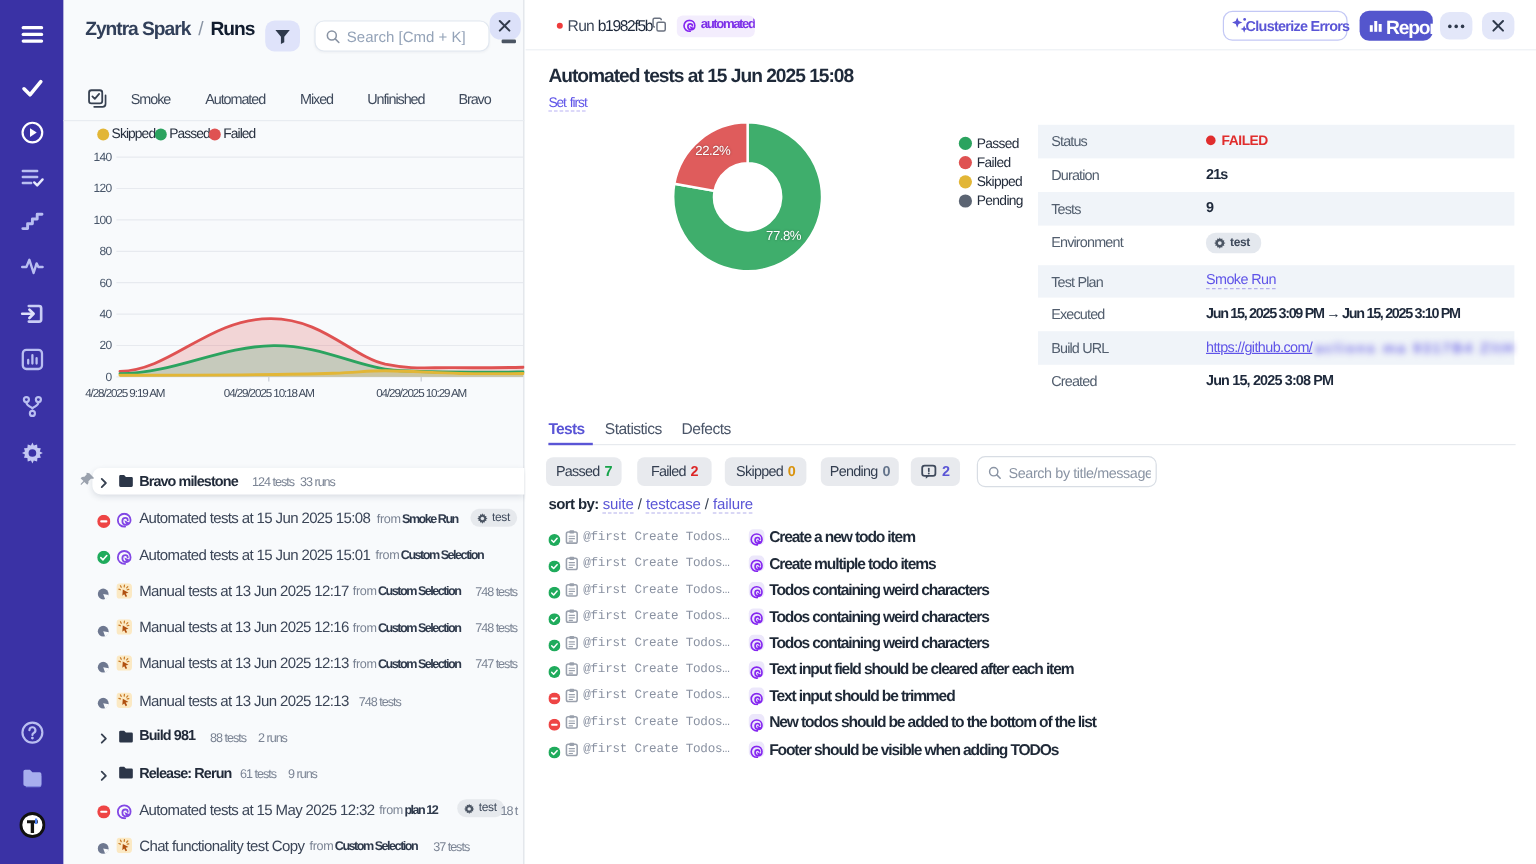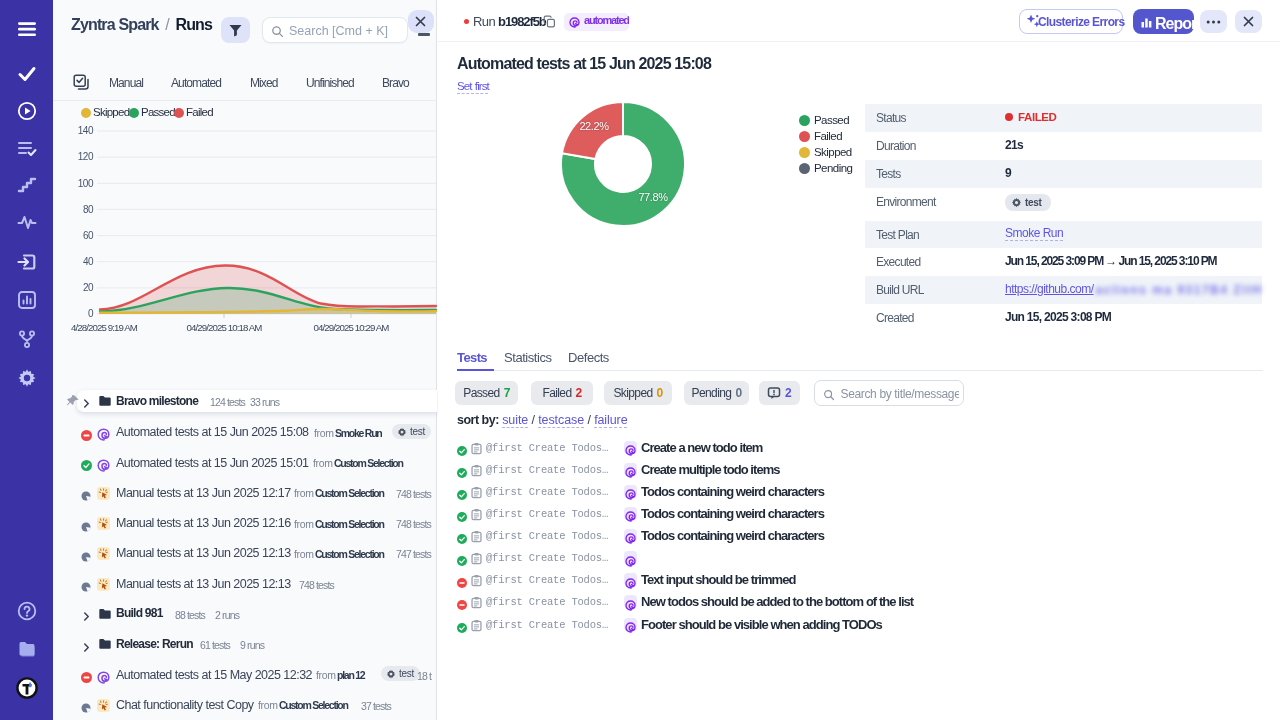--- a/index.html
+++ b/index.html
@@ -23,21 +23,21 @@
   .rtitle { font-size:12.5px; font-weight:500; color:#3b4557; letter-spacing:-0.52px; white-space:nowrap; }
   .rfrom { font-size:10.5px; color:#7b8494; letter-spacing:-0.3px; }
   .rfromb { font-size:10.5px; font-weight:700; color:#2f3a4c; letter-spacing:-1.25px; }
   .rcount { font-size:10.5px; color:#7b8494; letter-spacing:-0.85px; }
   .pill { display:inline-flex; align-items:center; gap:3px; background:#e6e9ed; border-radius:8px; padding:2px 6px 2px 5px; font-size:10px; color:#3f4a5c; letter-spacing:-0.3px; }
   #scrollstrip { position:absolute; left:430px; top:378px; width:6px; height:342px; background:#fff; }
   #main { position:absolute; left:438px; top:0; width:842px; height:720px; background:#fff; }
   #mhead { position:absolute; left:0; top:0; width:842px; height:42px; border-bottom:1px solid #edf0f4; }
   #reddot { position:absolute; left:26px; top:19px; width:5px; height:5px; border-radius:50%; background:#ee3b3b; }
   #runlabel { position:absolute; left:35px; top:14px; font-size:13px; color:#3f4a5c; letter-spacing:-0.6px; }
-  #runlabel b { color:#1e293b; font-weight:700; letter-spacing:-1.1px; }
+  #runlabel b { color:#1e293b; font-weight:400; letter-spacing:-1.1px; }
   #autobadge { position:absolute; left:126px; top:13px; width:65px; height:18px; overflow:hidden; white-space:nowrap; background:#f3edfd; border-radius:5px; padding:1px 0 0 5px; font-size:11px; font-weight:600; color:#7d30e8; letter-spacing:-1.2px; }
   #mtitle { position:absolute; left:19px; top:55px; font-size:16px; font-weight:700; color:#1f2a3a; letter-spacing:-0.85px; }
   #setlabels { position:absolute; left:19px; top:80px; font-size:11.5px; color:#5f54e8; text-decoration:underline dashed #b9b2f3 1px; text-underline-offset:3px; letter-spacing:-0.9px; word-spacing:1px; }
   .pct { position:absolute; transform:translate(-50%,-50%); font-size:11px; font-weight:400; color:#fff; text-shadow:0 0 2px rgba(0,0,0,.4); letter-spacing:-0.4px; }
   .dlegend { position:absolute; left:361px; font-size:11.5px; color:#242d3c; letter-spacing:-0.55px; }
   .dlegend .lgdot { width:11px; height:11px; margin-right:4px; vertical-align:-2px; }
   .trow { position:absolute; left:427px; width:397px; }
   .trow.stripe { background:#f0f4f9; }
   .tlabel { position:absolute; left:11px; top:7px; font-size:12px; color:#525e6e; letter-spacing:-0.7px; }
   .tval { position:absolute; left:140px; font-size:12px; font-weight:700; color:#1e293b; letter-spacing:-0.7px; white-space:nowrap; }
@@ -135,21 +135,21 @@
         <svg width="13" height="13" viewBox="0 0 13 13" style="position:absolute;left:6px;top:5px">
           <path d="M2.5 2.5 L10.5 10.5 M10.5 2.5 L2.5 10.5" stroke="#343c4c" stroke-width="1.7" stroke-linecap="round"></path>
         </svg>
       </div>
 <div id="undermark"></div>
 <div style="position:absolute;left:20px;top:74px"><svg width="16" height="16" viewBox="0 0 16 16" style="">
           <rect x="1.2" y="1.2" width="11" height="11" rx="2" stroke="#374151" stroke-width="1.5" fill="none"></rect>
           <path d="M4 6.4 L6 8.4 L9.6 4.2" stroke="#374151" stroke-width="1.5" fill="none" stroke-linecap="round" stroke-linejoin="round"></path>
           <path d="M15 5.5 v7 a2.5 2.5 0 0 1 -2.5 2.5 h-7" stroke="#374151" stroke-width="1.5" fill="none" stroke-linecap="round"></path>
         </svg></div>
-<div class="ptab" style="left:56px">Manual</div>
+<div class="ptab" style="left:56px">Smoke</div>
 <div class="ptab" style="left:118px">Automated</div>
 <div class="ptab" style="left:197px">Mixed</div>
 <div class="ptab" style="left:253px">Unfinished</div>
 <div class="ptab" style="left:329px">Bravo</div>
 <div id="ptabline"></div>
 <div class="lg" style="left:28px"><span class="lgdot" style="background:#e2b636"></span>Skipped</div>
 <div class="lg" style="left:76px"><span class="lgdot" style="background:#2ba35f"></span>Passed</div>
 <div class="lg" style="left:121px"><span class="lgdot" style="background:#df5252"></span>Failed</div>
 <svg style="position:absolute;left:0;top:100px;font-family:'Liberation Sans'" width="384" height="240" viewBox="0 0 384 240">
         <line x1="44" y1="214.0" x2="383" y2="214.0" stroke="#e7eaef" stroke-width="1"></line>
@@ -522,20 +522,21 @@
         <div class="ticon" style="left:13px;top:3px"><svg width="13" height="13" viewBox="0 0 16 16" style="">
             <rect x="2.5" y="2.8" width="11" height="11.5" rx="1.8" stroke="#9aa1ad" stroke-width="1.6" fill="none"></rect>
             <rect x="5.5" y="1.2" width="5" height="3.2" rx="1" fill="#9aa1ad"></rect>
             <path d="M5.3 7.2 h5.4 M5.3 9.7 h5.4 M5.3 12.2 h3.4" stroke="#9aa1ad" stroke-width="1.2" stroke-linecap="round"></path>
           </svg></div>
         <div class="mono">@first Create Todos…</div>
         <div class="ticon" style="left:167px;top:3px;background:#ece7fb;border-radius:4px;width:13px;height:13px;text-align:center"><svg width="11" height="11" viewBox="0 0 24 24" style="vertical-align:middle">
             <path d="M13.4 21.9 C7 22.4 2.2 17.8 2.2 12 C2.2 6.2 6.6 2.1 12.1 2.1 C17.7 2.1 21.8 6.3 21.8 11.6 C21.8 16 18.9 19.1 15.1 19.1 C11.4 19.1 9.2 16.4 9.2 13.2 C9.2 10.4 11.2 8.5 13.8 8.5 C16.1 8.5 17.4 10.1 17.4 12" stroke="#8526f0" stroke-width="3" fill="none" stroke-linecap="round"></path>
             <path d="M12.2 12.2 L20.5 15.8 L15.8 20.5 Z" fill="#8526f0"></path>
           </svg></div>
+        <div class="tname">Text input field should be cleared after each item</div>
       </div>
 <div class="testrow" style="top:570.4px">
         <div class="ticon" style="left:0;top:4px"><svg width="10" height="10" viewBox="0 0 16 16" style="">
             <circle cx="8" cy="8" r="8" fill="#ee4545"></circle>
             <rect x="3.6" y="6.7" width="8.8" height="2.6" rx="1.3" fill="#fff"></rect>
           </svg></div>
         <div class="ticon" style="left:13px;top:3px"><svg width="13" height="13" viewBox="0 0 16 16" style="">
             <rect x="2.5" y="2.8" width="11" height="11.5" rx="1.8" stroke="#9aa1ad" stroke-width="1.6" fill="none"></rect>
             <rect x="5.5" y="1.2" width="5" height="3.2" rx="1" fill="#9aa1ad"></rect>
             <path d="M5.3 7.2 h5.4 M5.3 9.7 h5.4 M5.3 12.2 h3.4" stroke="#9aa1ad" stroke-width="1.2" stroke-linecap="round"></path>

